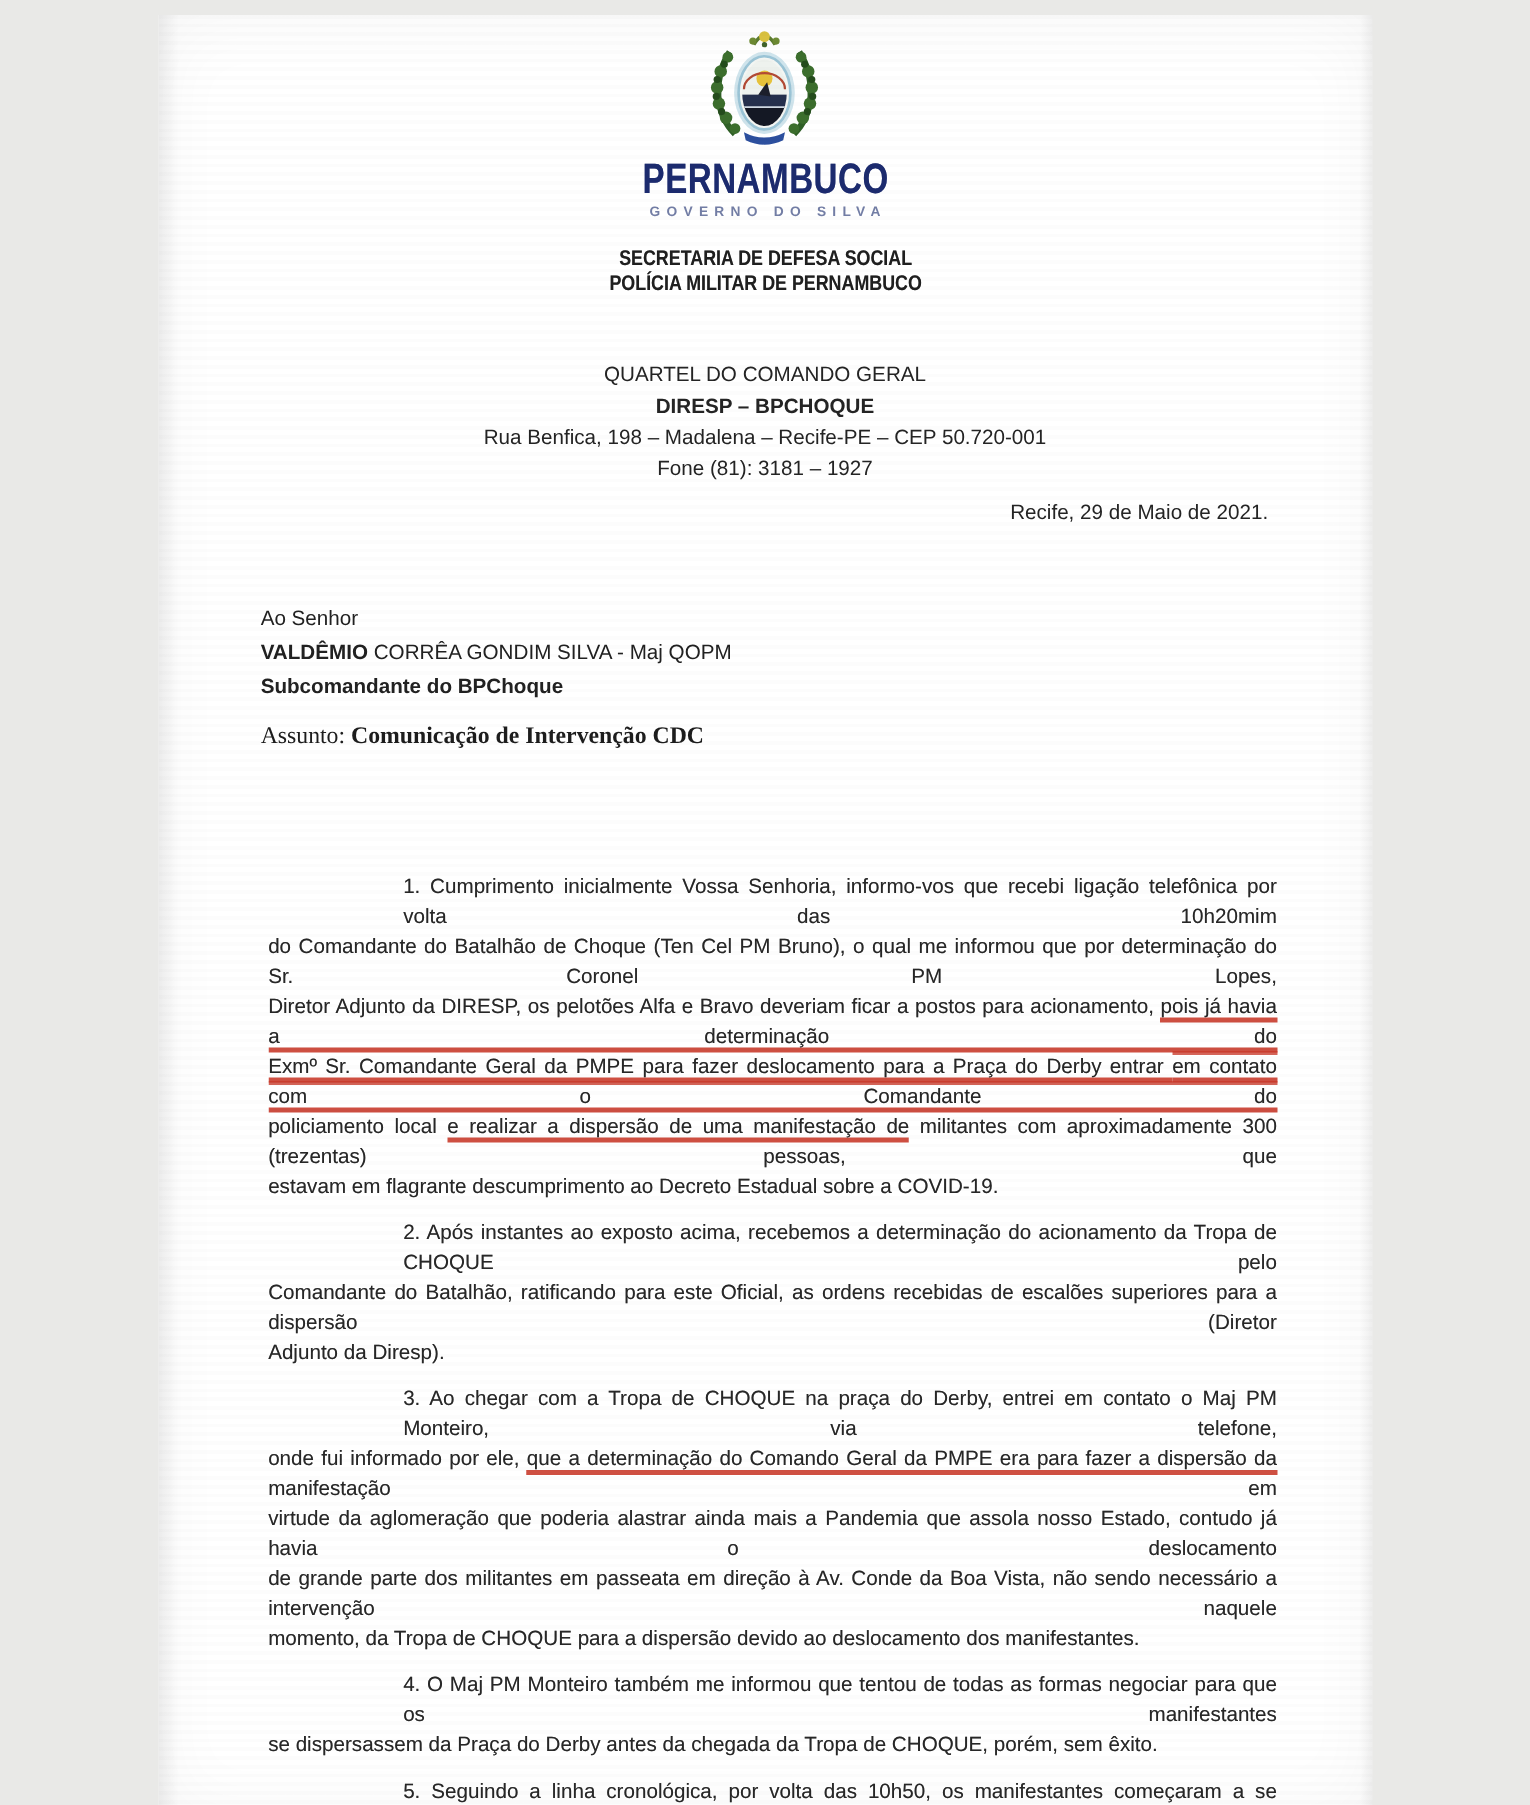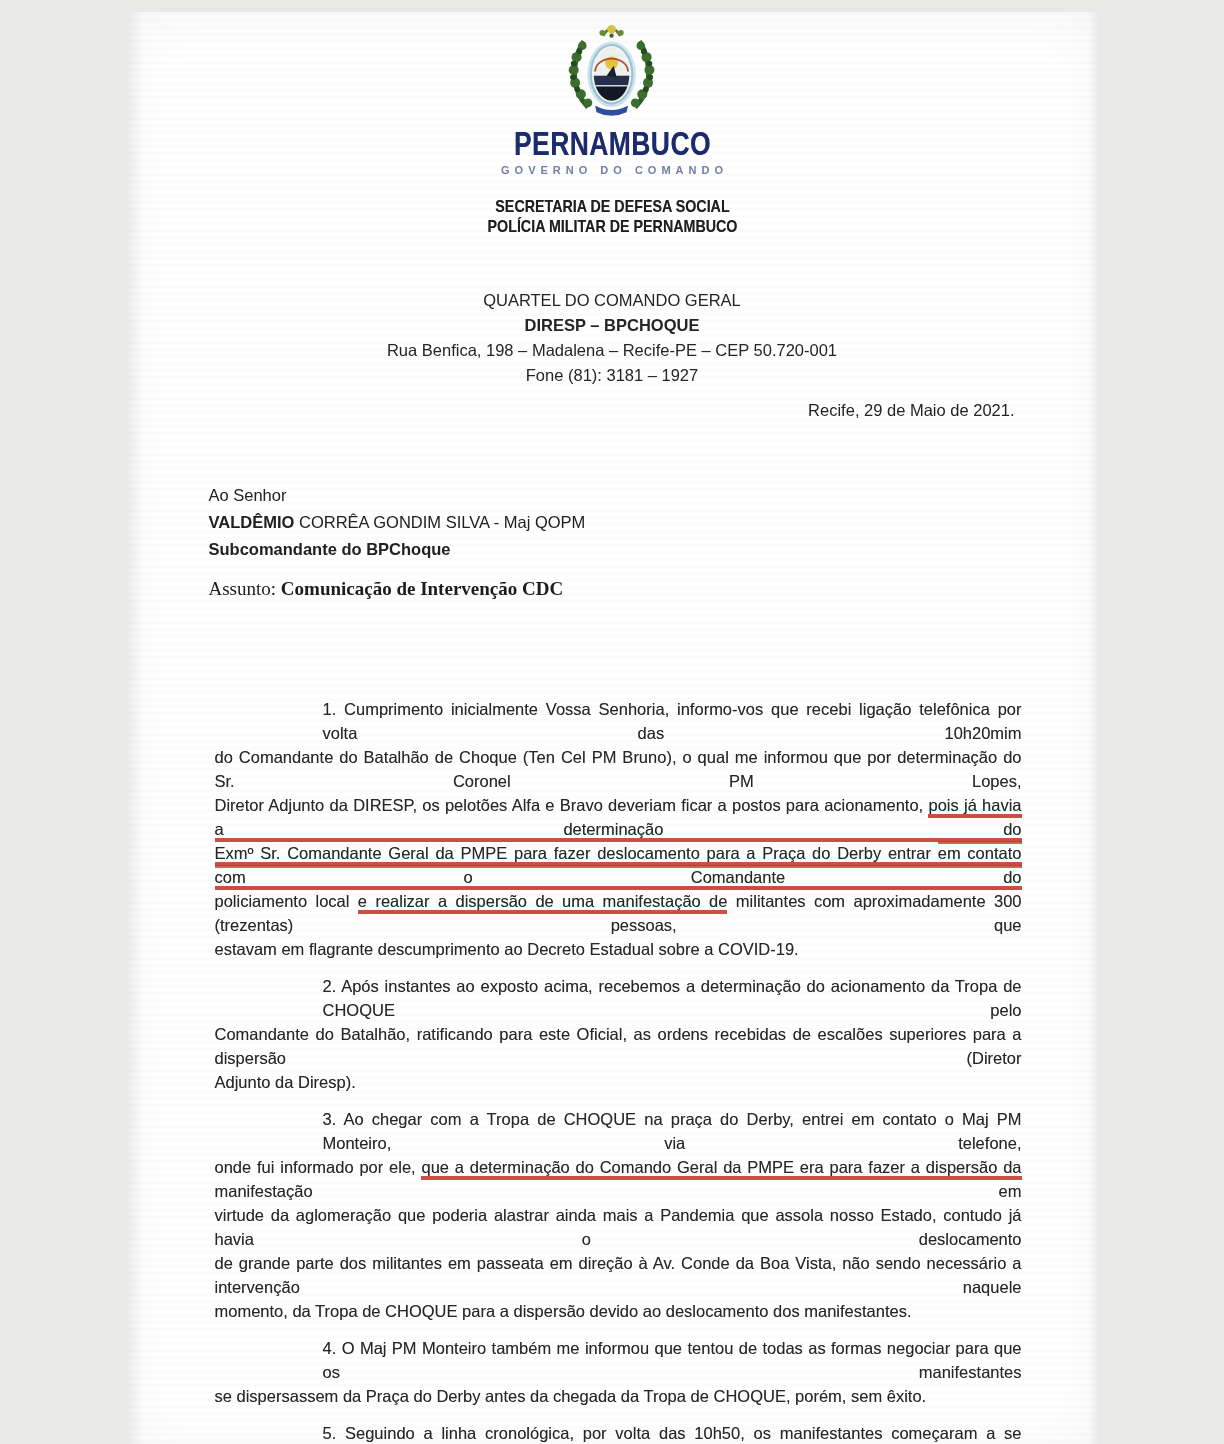--- a/index.html
+++ b/index.html
@@ -151,21 +151,21 @@
         <rect x="48" y="78" width="54" height="14" fill="#25304d"></rect>
         <path d="M68 78 L78 64 L82 80 Z" fill="#1c1f2b"></path>
         <rect x="48" y="92" width="54" height="22" fill="#141824"></rect>
         <path d="M50 92 H100" stroke="#cfd8e2" stroke-width="2"></path>
       </g>
 
       <path d="M52 120 Q75 132 98 120 L96 129 Q75 139 54 129 Z" fill="#2c4f9e"></path>
     </svg>
 
     <div class="logo-title">PERNAMBUCO</div>
-    <div class="logo-sub">GOVERNO DO COMANDO</div>
+    <div class="logo-sub">GOVERNO DO SILVA</div>
 
     <div class="org">
       <div>SECRETARIA DE DEFESA SOCIAL</div>
       <div>POLÍCIA MILITAR DE PERNAMBUCO</div>
     </div>
 
     <div class="unit">
       <div>QUARTEL DO COMANDO GERAL</div>
       <div class="b">DIRESP – BPCHOQUE</div>
       <div>Rua Benfica, 198 – Madalena – Recife-PE – CEP 50.720-001</div>

